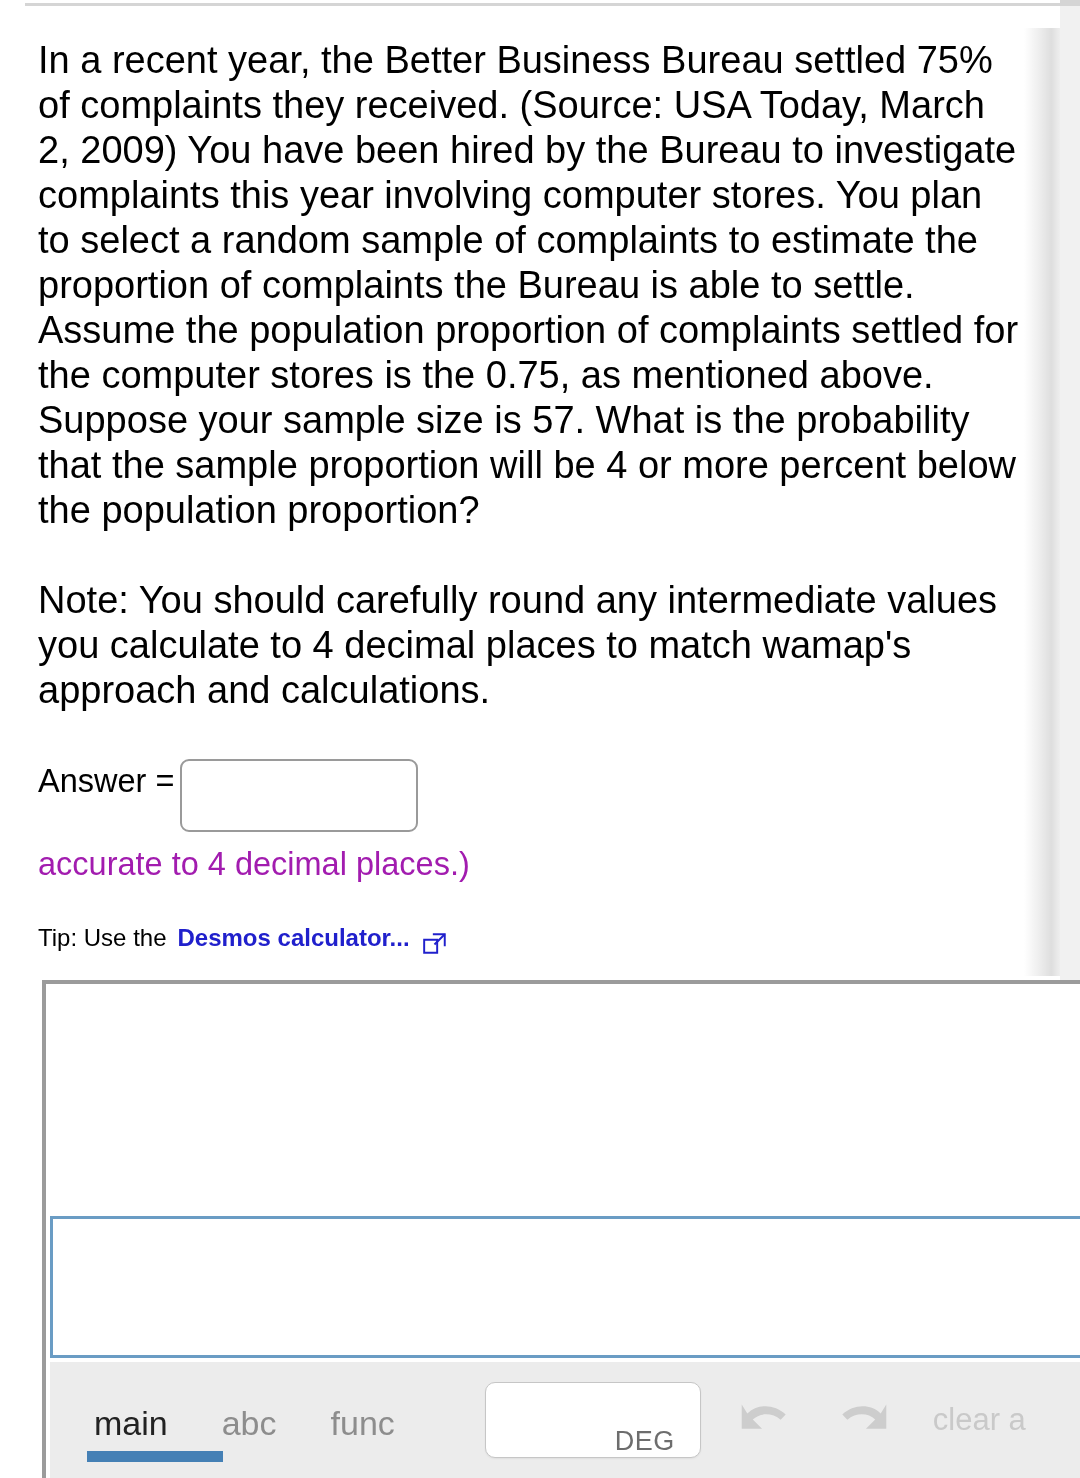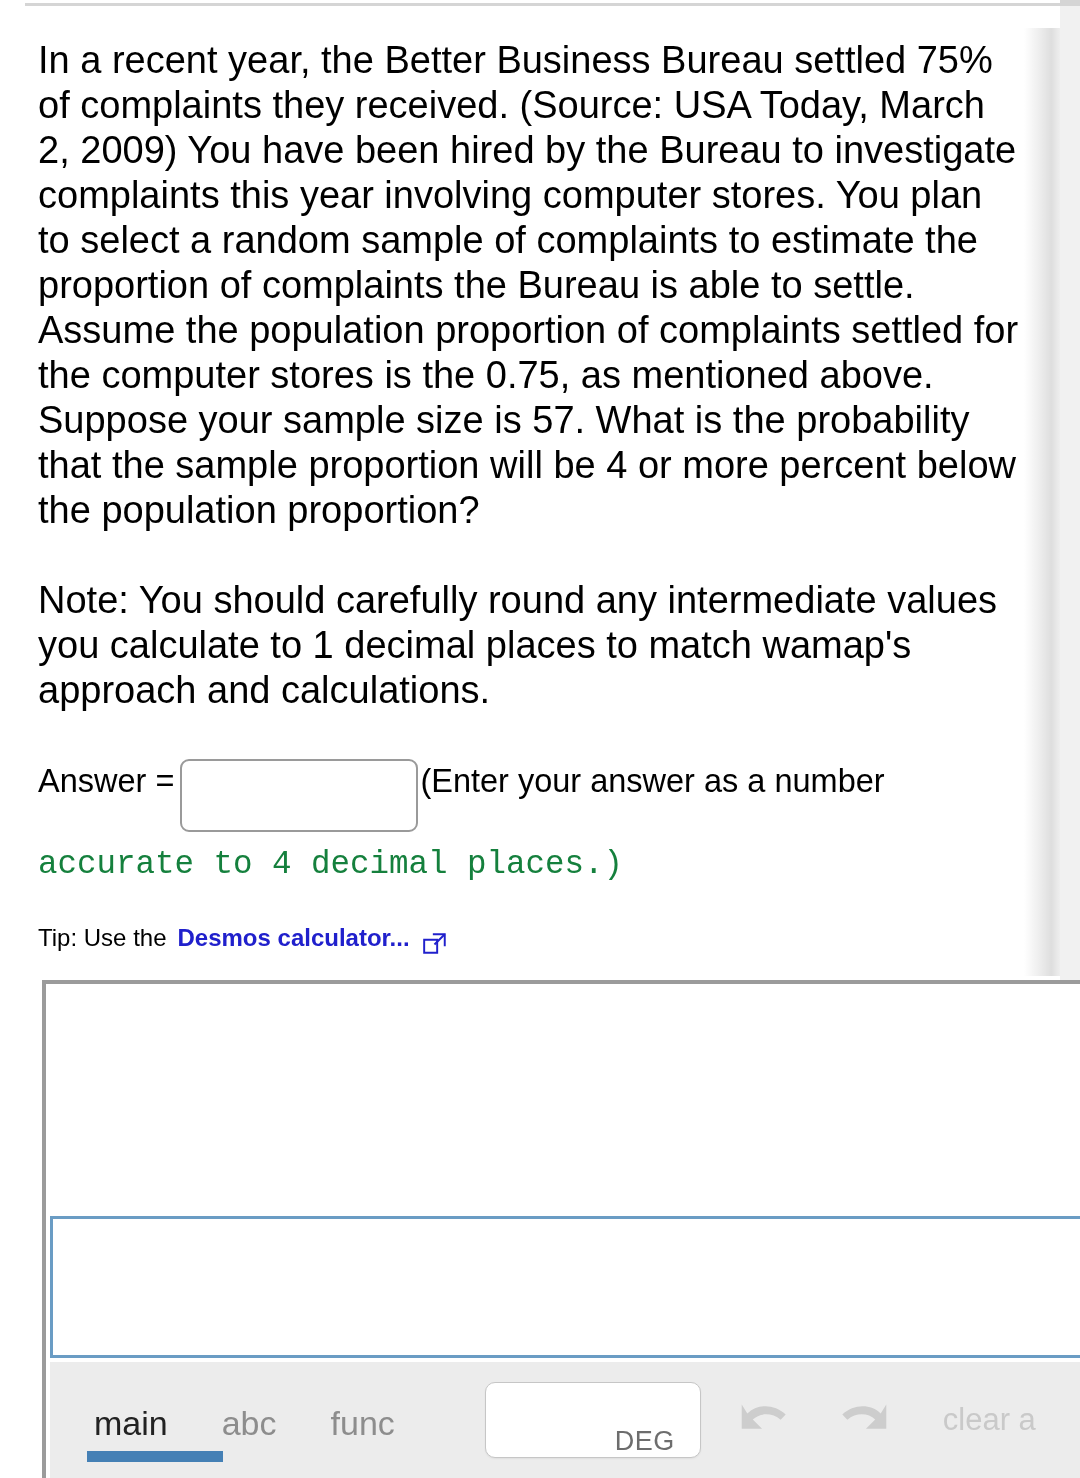--- a/index.html
+++ b/index.html
@@ -99,23 +99,22 @@
     background: #ffffff;
     margin: 0 2px;
     font-family: "Liberation Sans", sans-serif;
     font-size: 30px;
     padding: 0 10px;
     outline: none;
   }
   .answer-tail {
     font-size: 32.5px;
     line-height: 45px;
-    color: #15803d;
+    color: #a21caf;
     margin-top: 10px;
-    font-family: Liberation Mono, monospace;
   }
   .tip-row {
     margin-top: 28px;
     font-size: 24px;
     line-height: 45px;
     color: #000;
     display: flex;
     align-items: center;
   }
   .tip-link {
@@ -235,41 +234,39 @@
     height: 52px;
     margin-right: 38px;
     cursor: pointer;
   }
   .clear-btn {
     font-size: 31px;
     color: #c9c9c9;
     white-space: nowrap;
     overflow: hidden;
     cursor: pointer;
-    margin-left: 10px;
   }
 </style>
 </head>
 <body>
 
 <div class="top-rule"></div>
 
 <div class="question-pane">
   <div class="q-inner">
 
     <div class="q-para">In a recent year, the Better Business Bureau settled 75% of complaints they received. (Source: USA Today, March 2, 2009) You have been hired by the Bureau to investigate complaints this year involving computer stores. You plan to select a random sample of complaints to estimate the proportion of complaints the Bureau is able to settle. Assume the population proportion of complaints settled for the computer stores is the 0.75, as mentioned above. Suppose your sample size is 57. What is the probability that the sample proportion will be 4 or more percent below the population proportion?</div>
 
     <div class="q-gap"></div>
 
-    <div class="q-para">Note: You should carefully round any intermediate values you calculate to 1 decimal places to match wamap's approach and calculations.</div>
+    <div class="q-para">Note: You should carefully round any intermediate values you calculate to 4 decimal places to match wamap's approach and calculations.</div>
 
     <div class="answer-row">
       <span class="answer-label">Answer =</span>
       <input class="answer-input" type="text" placeholder="" style="">
-      <span class="answer-hint">(Enter your answer as a number</span>
     </div>
 
     <div class="answer-tail">accurate to 4 decimal places.)</div>
 
     <div class="tip-row">
       <span>Tip: Use the</span>
       <a class="tip-link" href="#">Desmos calculator...</a>
       <span class="ext-icon">
         <svg width="26" height="26" viewBox="0 0 24 24">
           <path d="M4 8 h10 v12 H2 V8 Z" fill="none" stroke="#2020cc" stroke-width="1.8"></path>

